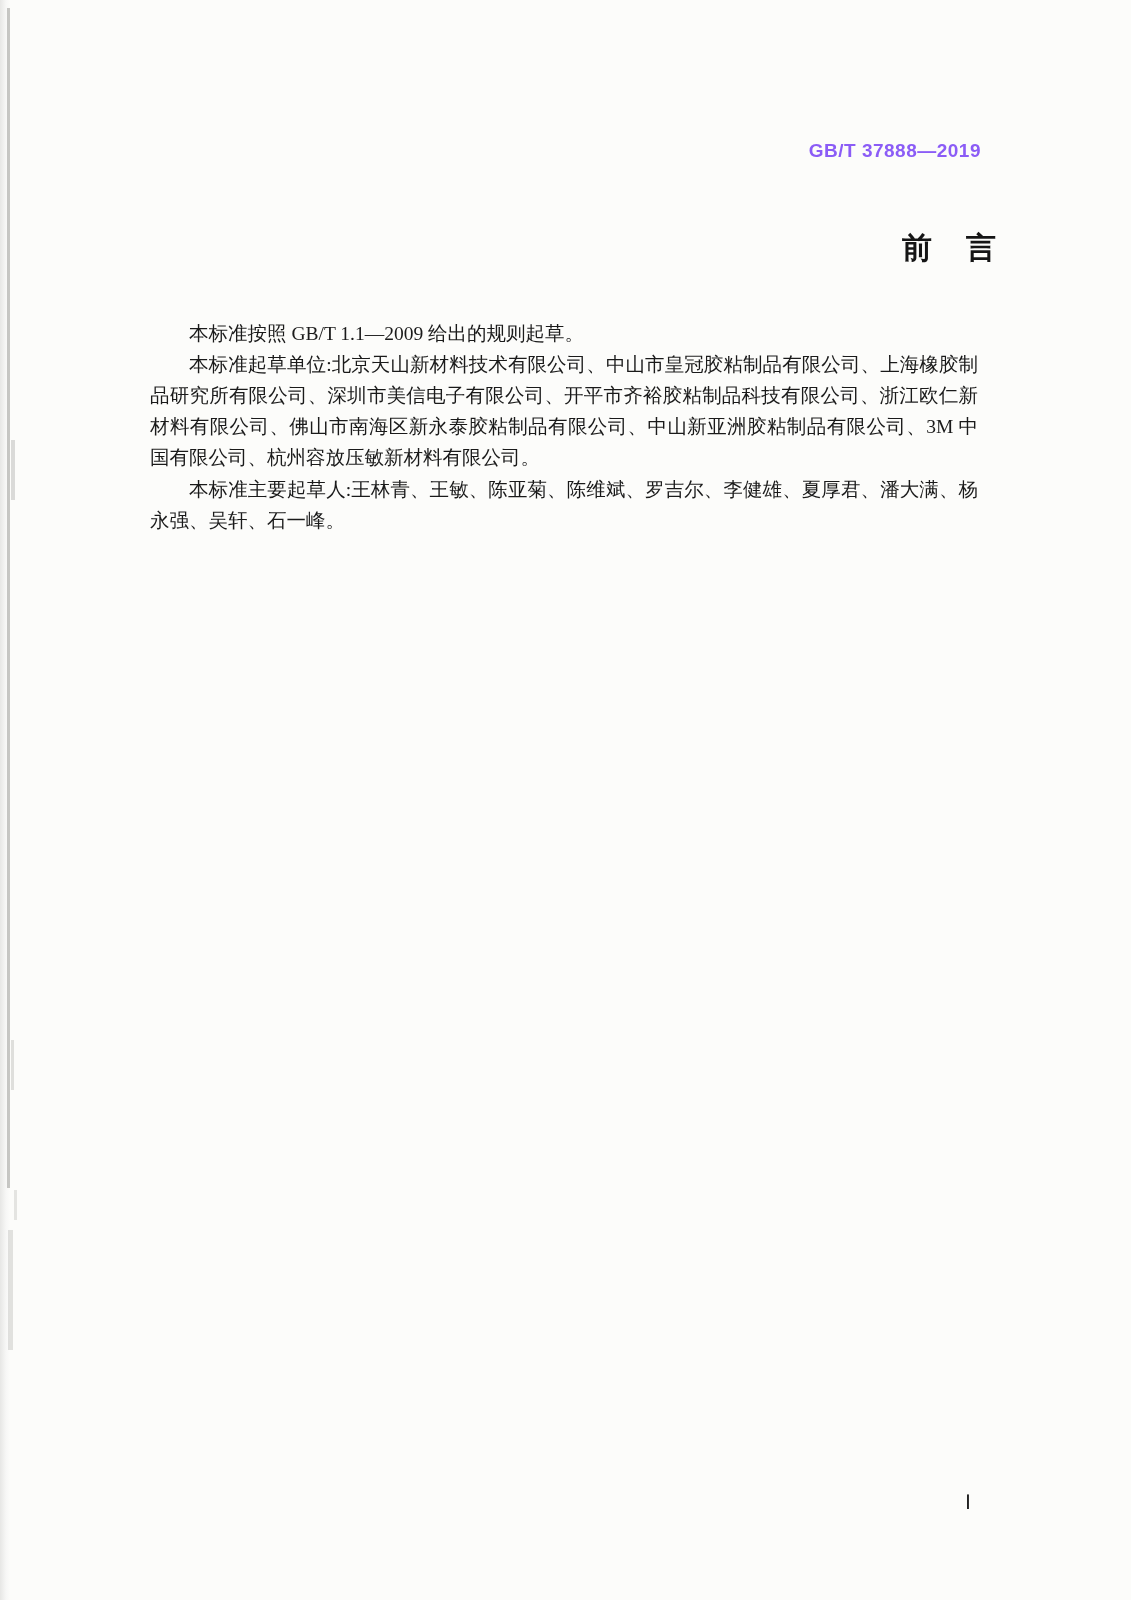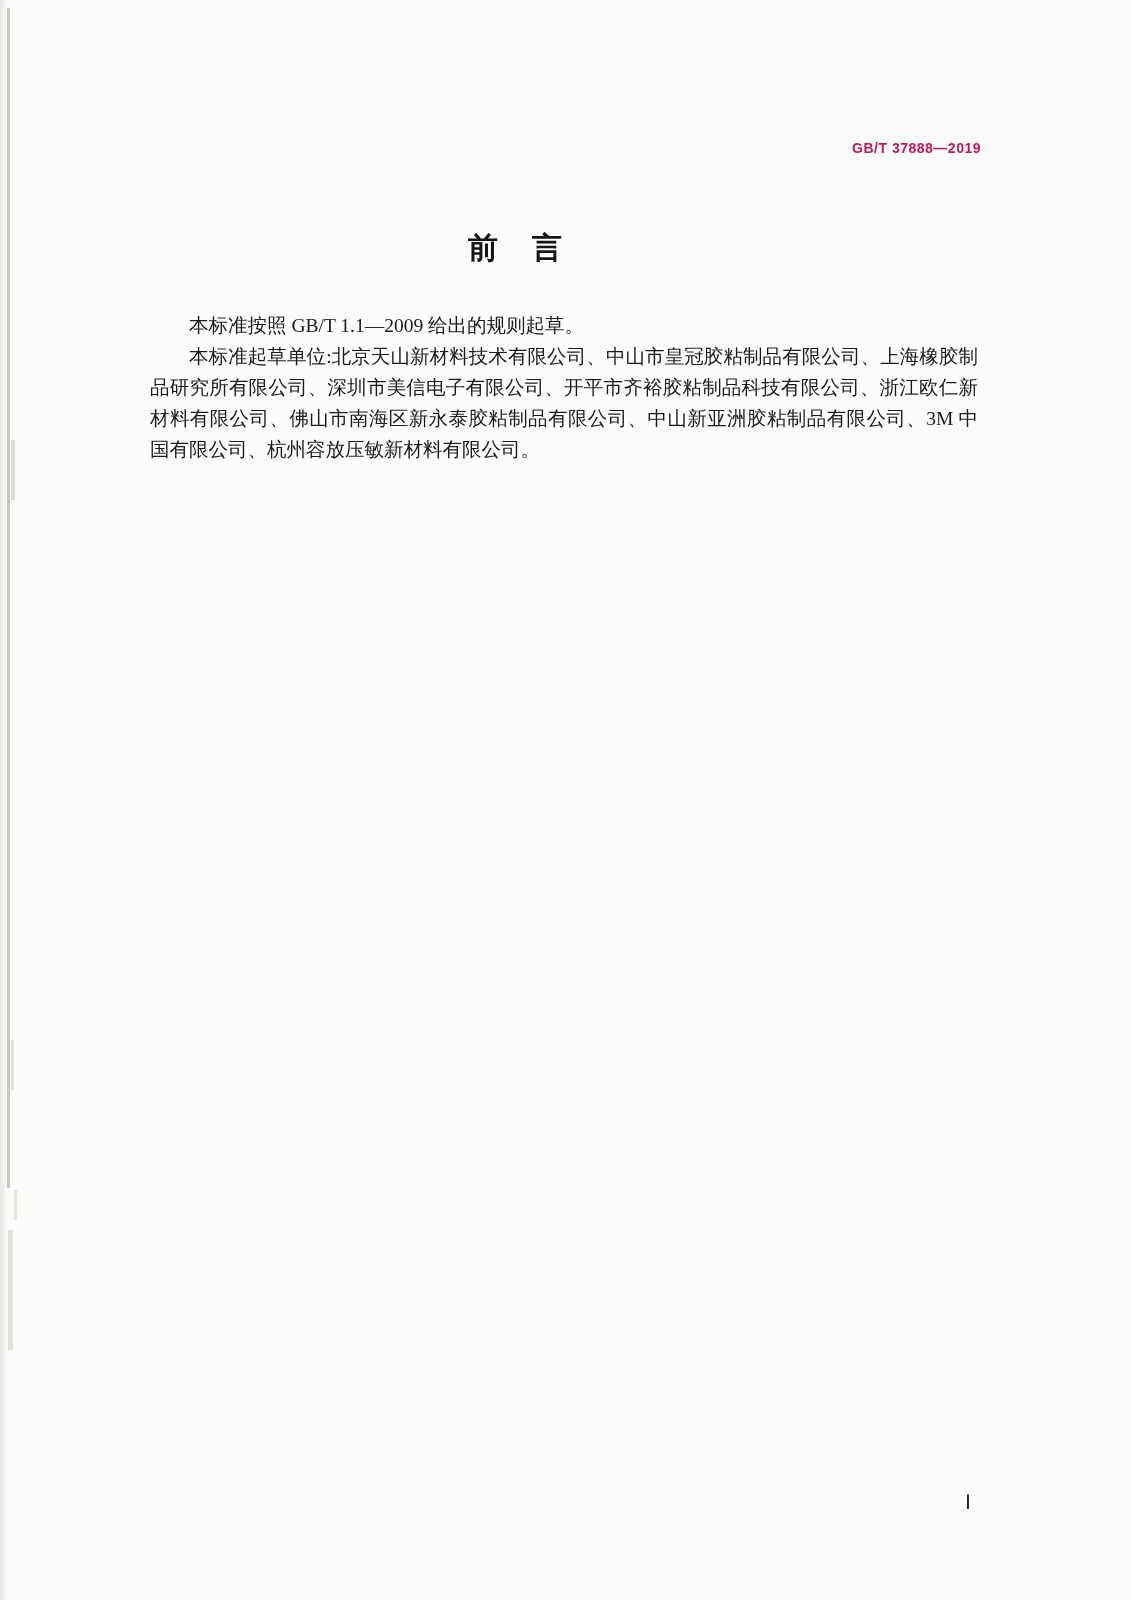--- a/index.html
+++ b/index.html
@@ -40,43 +40,43 @@
   .scan-mark.m2 { left: 11px; top: 440px;  width: 4px;  height: 60px;  opacity: .35; }
   .scan-mark.m3 { left: 11px; top: 1040px; width: 3px;  height: 50px;  opacity: .3; }
   .scan-mark.m4 { left: 8px;  top: 1230px; width: 5px;  height: 120px; opacity: .28; }
   .scan-mark.m5 { left: 14px; top: 1190px; width: 3px;  height: 30px;  opacity: .25; }
 
   .header {
     position: absolute;
     top: 140px;
     right: 150px;
     font-family: "Liberation Sans", sans-serif;
-    font-size: 14px;
+    font-size: 19px;
     font-weight: 700;
     letter-spacing: 0.5px;
-    color: #be185d;
+    color: #8b5cf6;
     margin-left: 47px;
   }
 
   .doc-title {
     position: absolute;
     top: 228px;
     left: 0;
     width: 1030px;
-    text-align: center;
+    text-align: right;
     font-size: 30px;
     font-weight: 700;
     letter-spacing: 34px;
     text-indent: 34px;
     color: #151515;
   }
 
   .content {
     position: absolute;
-    top: 310px;
+    top: 318px;
     left: 150px;
     width: 828px;
     font-size: 19.5px;
     line-height: 31px;
     text-align: justify;
     text-justify: inter-ideograph;
     color: #1a1a1a;
   }
 
   .content p {
@@ -109,17 +109,18 @@
   <div class="scan-mark m4"></div>
   <div class="scan-mark m5"></div>
 
   <div class="header">GB/T 37888—2019</div>
 
   <div class="doc-title">前言</div>
 
   <div class="content">
     <p class="tight">本标准按照 GB/T 1.1—2009 给出的规则起草。</p>
     <p>本标准起草单位:北京天山新材料技术有限公司、中山市皇冠胶粘制品有限公司、上海橡胶制品研究所有限公司、深圳市美信电子有限公司、开平市齐裕胶粘制品科技有限公司、浙江欧仁新材料有限公司、佛山市南海区新永泰胶粘制品有限公司、中山新亚洲胶粘制品有限公司、3M 中国有限公司、杭州容放压敏新材料有限公司。</p>
+    <p>本标准主要起草人:王林青、王敏、陈亚菊、陈维斌、罗吉尔、李健雄、夏厚君、潘大满、杨永强、吴轩、石一峰。</p>
   </div>
 
   <div class="page-number">Ⅰ</div>
 
 </div>
 
 </body></html>

